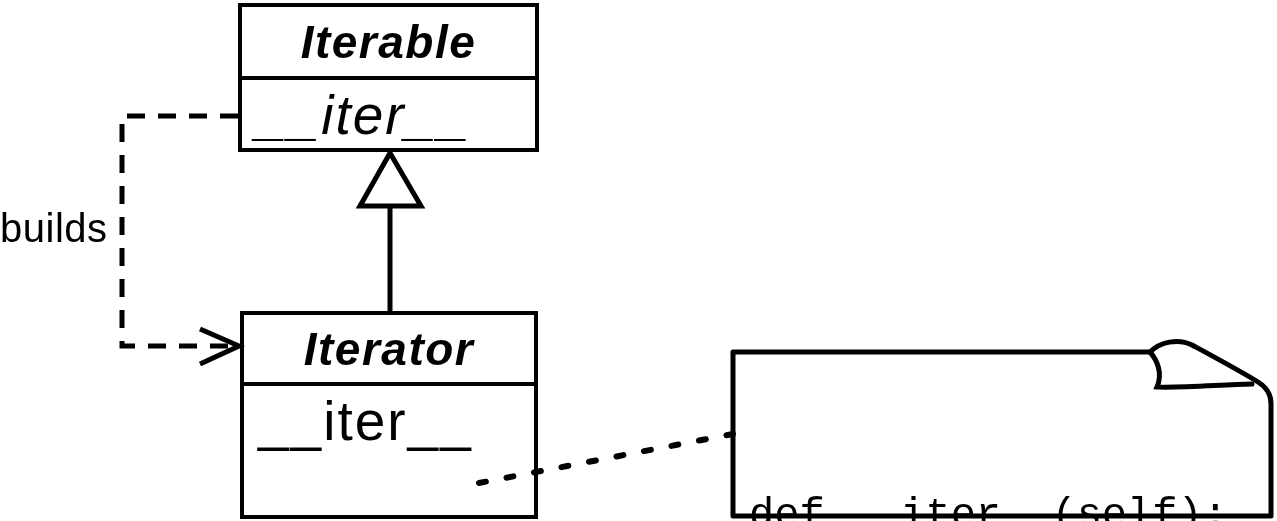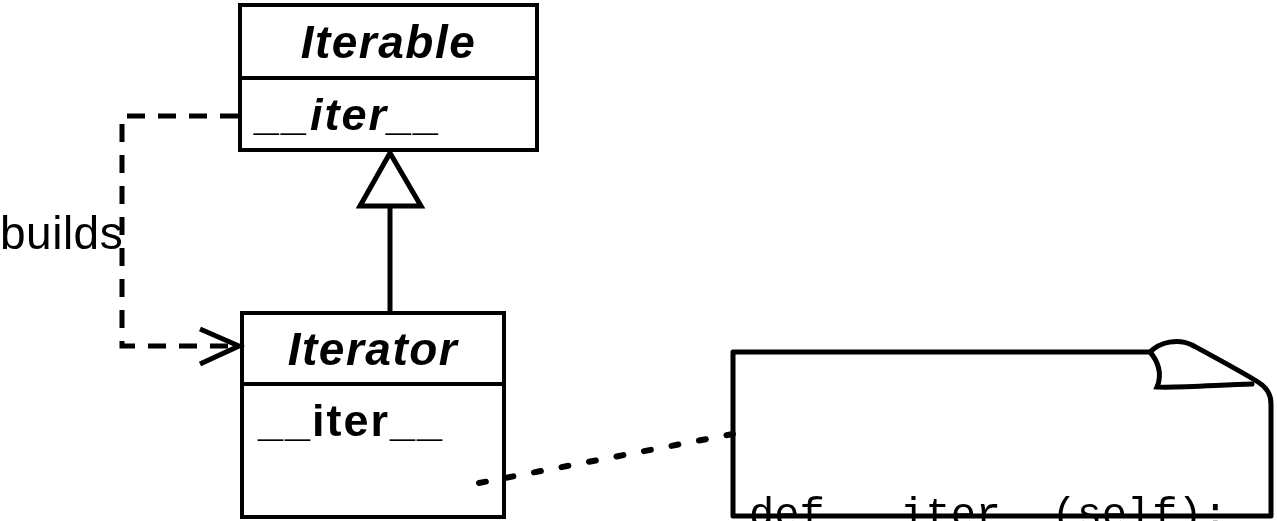--- a/index.html
+++ b/index.html
@@ -14,60 +14,59 @@
   }
 
   
   .class-box {
     position: absolute;
     box-sizing: border-box;
     border: 4px solid #000000;
     background: #ffffff;
   }
   #iterable-box { left: 238px; top: 3px;   width: 301px; height: 149px; }
-  #iterator-box { left: 240px; top: 311px; width: 266px; height: 208px; }
+  #iterator-box { left: 240px; top: 311px; width: 298px; height: 208px; }
 
   .class-title {
     box-sizing: border-box;
     border-bottom: 4px solid #000000;
     display: flex;
     align-items: center;
     justify-content: center;
     font-weight: bold;
     font-style: italic;           
     font-size: 46px;
     letter-spacing: 1.5px;
   }
   #iterable-box .class-title { height: 73px; }
   #iterator-box .class-title { height: 71px; }
 
   .methods { padding: 6px 0 0 14px; }
   .method {
-    font-size: 45px;
+    font-size: 55px;
     line-height: 58px;
     letter-spacing: 2px;
     white-space: pre;
-    font-weight: bold;
   }
   .method.abstract { font-style: italic; }
 
   
   .connector-layer {
     position: absolute;
     left: 0; top: 0;
     width: 1277px; height: 521px;
     pointer-events: none;
   }
 
   
   .builds-label {
     position: absolute;
     left: 0px;
     top: 206px;
-    font-size: 46px;
+    font-size: 40px;
     letter-spacing: 0.5px;
   }
 
   
   .note-code {
     position: absolute;
     left: 749px;
     top: 399px;
     font-family: "Liberation Mono", "DejaVu Sans Mono", monospace;
     font-size: 42px;

